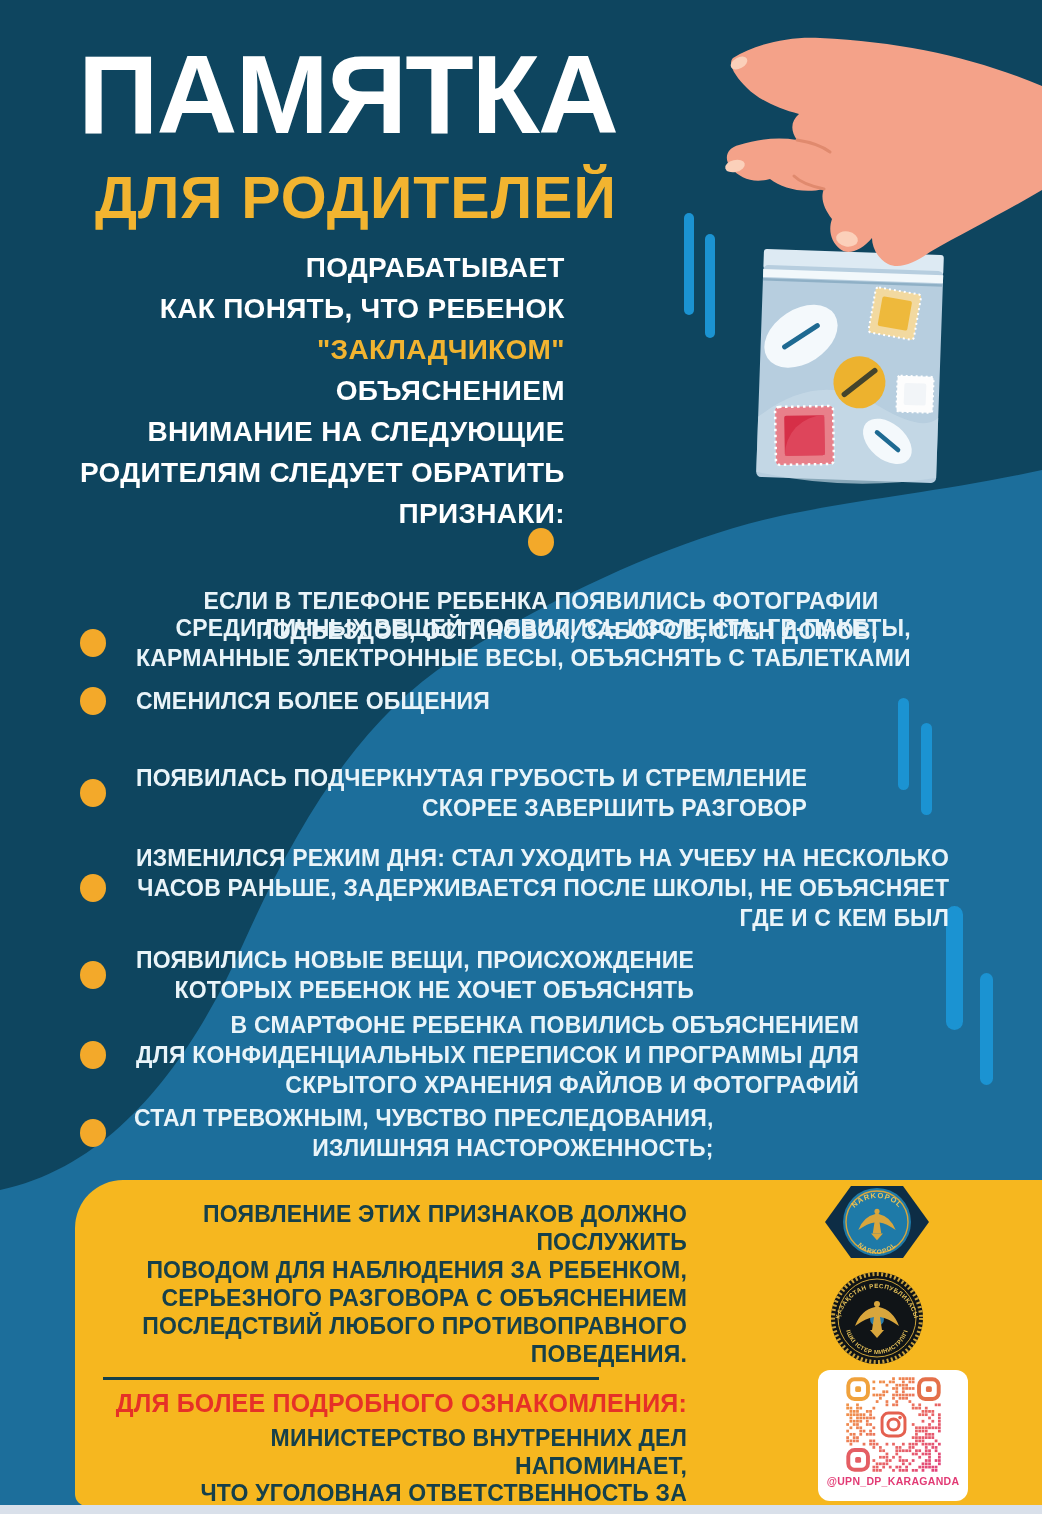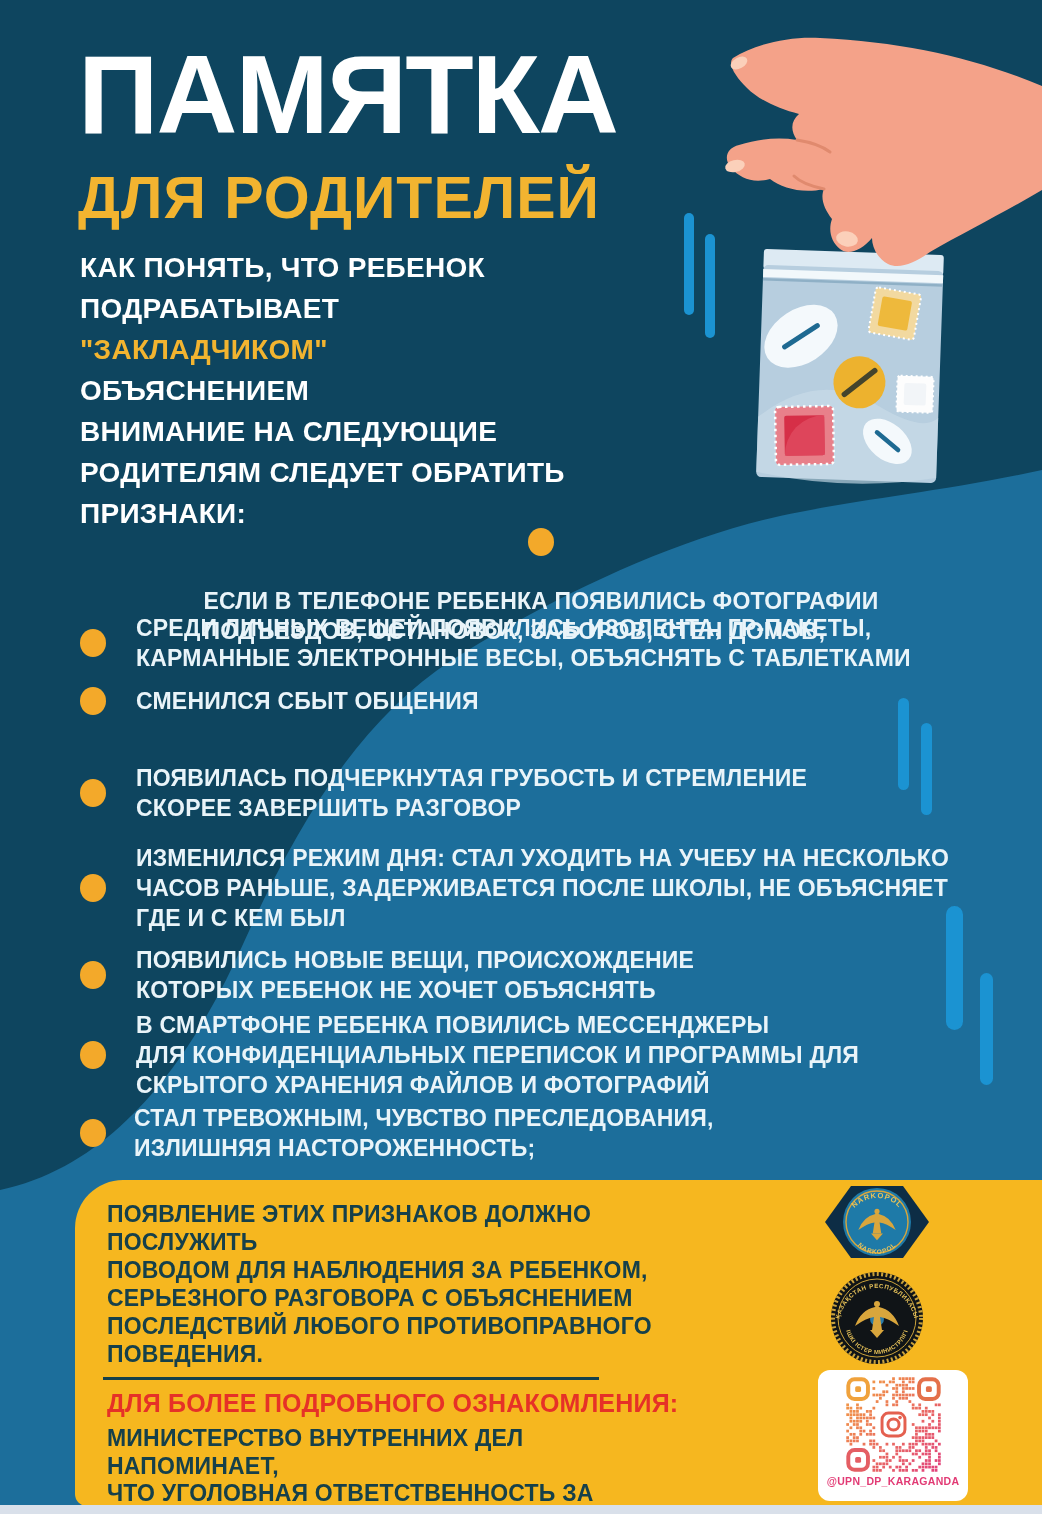--- a/index.html
+++ b/index.html
@@ -1,19 +1,20 @@
 <!DOCTYPE html>
 <html><head>
 <meta charset="utf-8">
 <style>
   html,body{margin:0;padding:0;background:#222;}
   .poster{
     position:relative; width:1042px; height:1514px; overflow:hidden;
     background:#1d4ed8;
     font-family:"Liberation Sans", sans-serif;
+    text-align:right;
     -webkit-font-smoothing:antialiased;
   }
   svg{display:block;}
   .bg-layer{position:absolute; inset:0; z-index:0;}
 
   
   .header{position:absolute; left:78px; top:36px; z-index:2;}
   .title{
     font-size:112px; font-weight:900; color:#ffffff;
     letter-spacing:-2px; line-height:1.05; white-space:nowrap;
@@ -178,63 +179,63 @@
       <ellipse cx="847" cy="239" rx="11" ry="7.5" fill="#fbd0ba" transform="rotate(10 847 239)"></ellipse>
     </g>
   </svg>
 
   <div class="header">
     <div class="title">ПАМЯТКА</div>
     <div class="subtitle">ДЛЯ РОДИТЕЛЕЙ</div>
   </div>
 
   <div class="intro">
+    <div class="intro-line">ПОДРАБАТЫВАЕТ</div>
     <div class="intro-line">КАК ПОНЯТЬ, ЧТО РЕБЕНОК</div>
-    <div class="intro-line">ПОДРАБАТЫВАЕТ</div>
     <div class="intro-line accent">"ЗАКЛАДЧИКОМ"</div>
     <div class="intro-line">ОБЪЯСНЕНИЕМ</div>
     <div class="intro-line">ВНИМАНИЕ НА СЛЕДУЮЩИЕ</div>
     <div class="intro-line">РОДИТЕЛЯМ СЛЕДУЕТ ОБРАТИТЬ</div>
     <div class="intro-line">ПРИЗНАКИ:</div>
   </div>
 
   <ul class="bullets">
     <li class="bullet">
       <span class="dot"></span>
       <span class="bullet-text">ЕСЛИ В ТЕЛЕФОНЕ РЕБЕНКА ПОЯВИЛИСЬ ФОТОГРАФИИ
 ПОДЪЕЗДОВ, ОСТАНОВОК, ЗАБОРОВ, СТЕН ДОМОВ;</span>
     </li>
     <li class="bullet">
       <span class="dot"></span>
       <span class="bullet-text">СРЕДИ ЛИЧНЫХ ВЕЩЕЙ ПОЯВИЛИСЬ ИЗОЛЕНТА, ГР-ПАКЕТЫ,
 КАРМАННЫЕ ЭЛЕКТРОННЫЕ ВЕСЫ, ОБЪЯСНЯТЬ С ТАБЛЕТКАМИ</span>
     </li>
     <li class="bullet">
       <span class="dot"></span>
-      <span class="bullet-text">СМЕНИЛСЯ СБЫТ ОБЩЕНИЯ</span>
+      <span class="bullet-text">СМЕНИЛСЯ БОЛЕЕ ОБЩЕНИЯ</span>
     </li>
     <li class="bullet">
       <span class="dot"></span>
       <span class="bullet-text">ПОЯВИЛАСЬ ПОДЧЕРКНУТАЯ ГРУБОСТЬ И СТРЕМЛЕНИЕ
 СКОРЕЕ ЗАВЕРШИТЬ РАЗГОВОР</span>
     </li>
     <li class="bullet">
       <span class="dot"></span>
       <span class="bullet-text">ИЗМЕНИЛСЯ РЕЖИМ ДНЯ: СТАЛ УХОДИТЬ НА УЧЕБУ НА НЕСКОЛЬКО
 ЧАСОВ РАНЬШЕ, ЗАДЕРЖИВАЕТСЯ ПОСЛЕ ШКОЛЫ, НЕ ОБЪЯСНЯЕТ
 ГДЕ И С КЕМ БЫЛ</span>
     </li>
     <li class="bullet">
       <span class="dot"></span>
       <span class="bullet-text">ПОЯВИЛИСЬ НОВЫЕ ВЕЩИ, ПРОИСХОЖДЕНИЕ
 КОТОРЫХ РЕБЕНОК НЕ ХОЧЕТ ОБЪЯСНЯТЬ</span>
     </li>
     <li class="bullet">
       <span class="dot"></span>
-      <span class="bullet-text">В СМАРТФОНЕ РЕБЕНКА ПОВИЛИСЬ МЕССЕНДЖЕРЫ
+      <span class="bullet-text">В СМАРТФОНЕ РЕБЕНКА ПОВИЛИСЬ ОБЪЯСНЕНИЕМ
 ДЛЯ КОНФИДЕНЦИАЛЬНЫХ ПЕРЕПИСОК И ПРОГРАММЫ ДЛЯ
 СКРЫТОГО ХРАНЕНИЯ ФАЙЛОВ И ФОТОГРАФИЙ</span>
     </li>
     <li class="bullet">
       <span class="dot"></span>
       <span class="bullet-text">СТАЛ ТРЕВОЖНЫМ, ЧУВСТВО ПРЕСЛЕДОВАНИЯ,
 ИЗЛИШНЯЯ НАСТОРОЖЕННОСТЬ;</span>
     </li>
   </ul>
 

